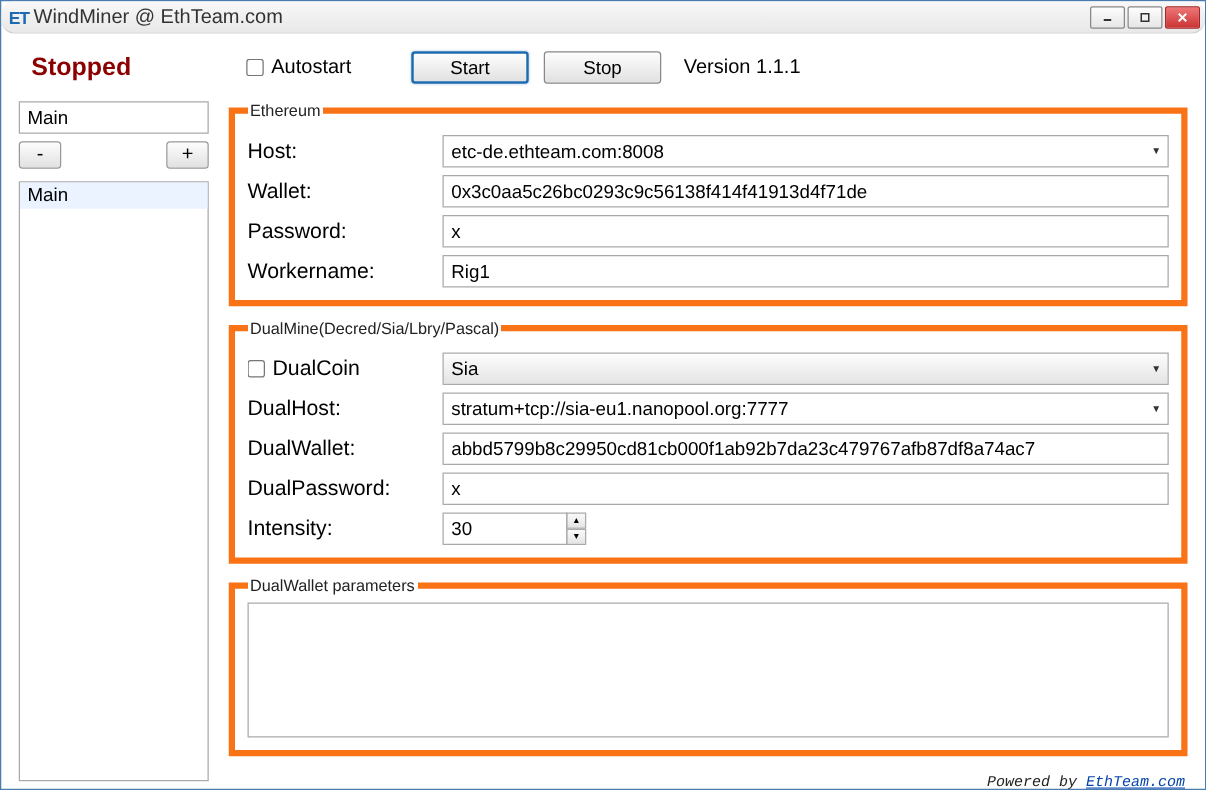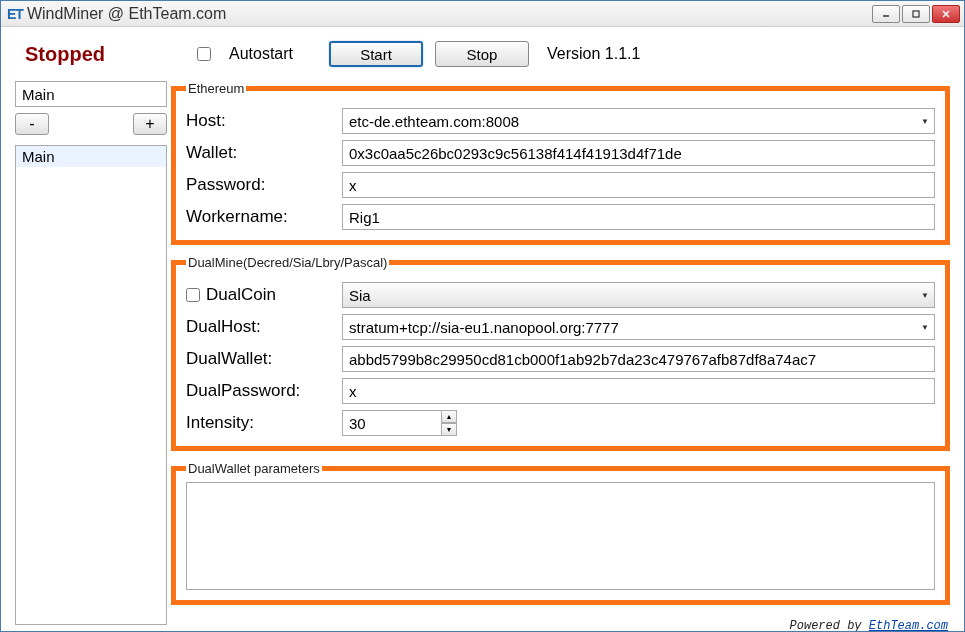--- a/index.html
+++ b/index.html
@@ -1,36 +1,36 @@
 <!DOCTYPE html>
 <html><head>
   <meta charset="utf-8">
   <style>
     * { box-sizing: border-box; margin: 0; padding: 0; }
     body { font-family: Tahoma, Arial, sans-serif; font-size: 13px; background: #fff; width: 965px; height: 632px; overflow: hidden; border: 1px solid #4a7cb0; }
     
-    .titlebar { height: 26px; background: linear-gradient(to bottom, #f8f8f8, #e8e8e8); border-bottom: 1px solid #ccc; display: flex; align-items: center; padding: 0 4px 0 6px; }
+    .titlebar { height: 26px; background: linear-gradient(to bottom, #f8f8f8, #e8e8e8); border-bottom: 1px solid #ccc; display: flex; align-items: center; padding: 0 4px 0 6px; border-radius: 11px; }
     .titlebar-icon { font-family: Arial; font-size: 14px; font-weight: bold; color: #1e6ab0; letter-spacing: -1px; margin-right: 4px; }
     .titlebar-text { flex: 1; font-size: 16px; color: #333; }
     .window-controls { display: flex; gap: 2px; }
     .win-btn { width: 28px; height: 18px; border: 1px solid #888; background: linear-gradient(to bottom, #fdfdfd, #e6e6e6); display: flex; align-items: center; justify-content: center; border-radius: 2px; cursor: pointer; }
     .win-btn.close { background: linear-gradient(to bottom, #e77, #c33); border-color: #a22; }
     .win-btn svg { width: 10px; height: 10px; }
     
     .content { padding: 10px 14px 6px 14px; height: calc(100% - 26px); display: flex; flex-direction: column; }
     
     .toprow { display: flex; align-items: center; gap: 12px; padding: 4px 0 14px 10px; }
     .status { color: #8B0000; font-size: 20px; font-weight: bold; width: 160px; }
-    .autostart-group { display: flex; align-items: center; gap: 18px; width: 120px; font-size: 16px; }
+    .autostart-group { display: flex; align-items: center; gap: 6px; width: 120px; font-size: 16px; }
     .autostart-group input { width: 14px; height: 14px; }
     .btn { width: 94px; height: 26px; background: linear-gradient(to bottom, #fdfdfd, #e1e1e1); border: 1px solid #888; border-radius: 3px; font-size: 15px; cursor: pointer; }
     .btn.start { border: 2px solid #1e6ab0; box-shadow: 0 0 2px rgba(30,106,176,.4); }
     .version { font-size: 16px; margin-left: 6px; }
     
-    .mainarea { flex: 1; display: flex; gap: 4px; min-height: 0; justify-content: space-between; }
+    .mainarea { flex: 1; display: flex; gap: 16px; min-height: 0; justify-content: space-between; }
     
     .sidebar { width: 152px; display: flex; flex-direction: column; }
     .side-select { width: 100%; height: 26px; border: 1px solid #aaa; padding: 0 6px; font-size: 15px; background: #fff; }
     .side-btns { display: flex; gap: 4px; margin-top: 6px; }
     .side-btn { flex: 0 0 34px; height: 22px; background: linear-gradient(to bottom, #fdfdfd, #e1e1e1); border: 1px solid #999; border-radius: 3px; cursor: pointer; font-size: 16px; line-height: 1; }
     .side-spacer { flex: 1; }
     .side-table { margin-top: 10px; border: 1px solid #aaa; flex: 1; background: #fff; }
     .side-th { background: linear-gradient(to bottom, #fafafa, #eee); border-bottom: 1px solid #ccc; padding: 2px 6px; font-size: 15px; font-weight: normal; text-align: left; }
     .side-td { padding: 2px 6px; font-size: 15px; background: #eaf3ff; }
     

